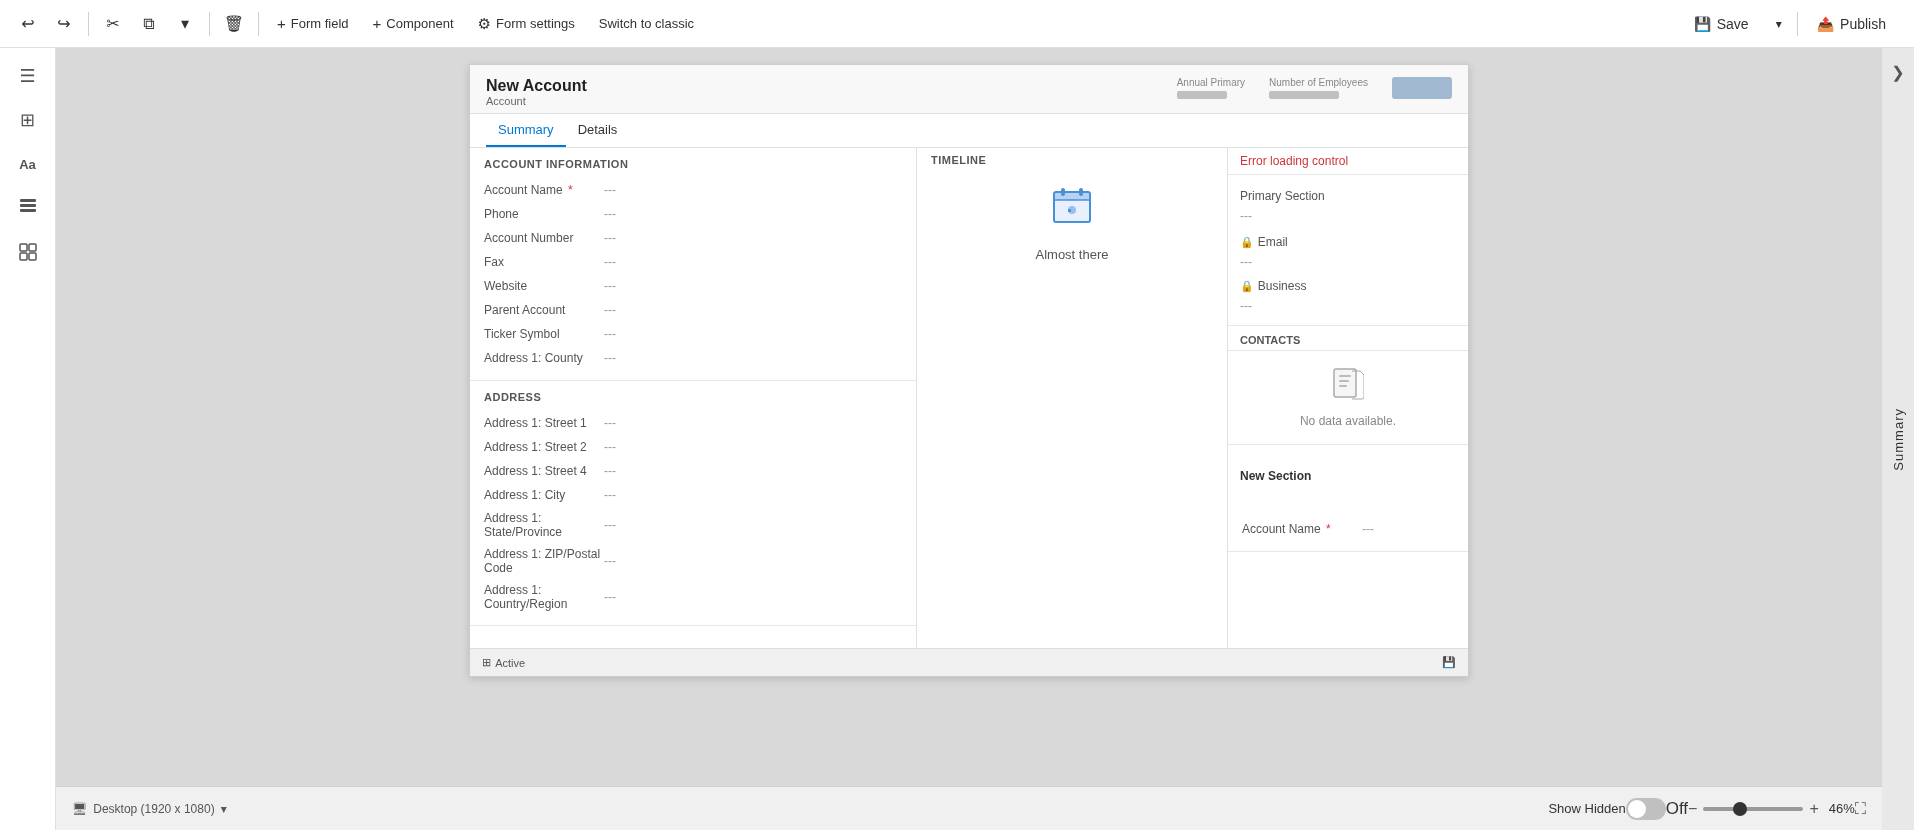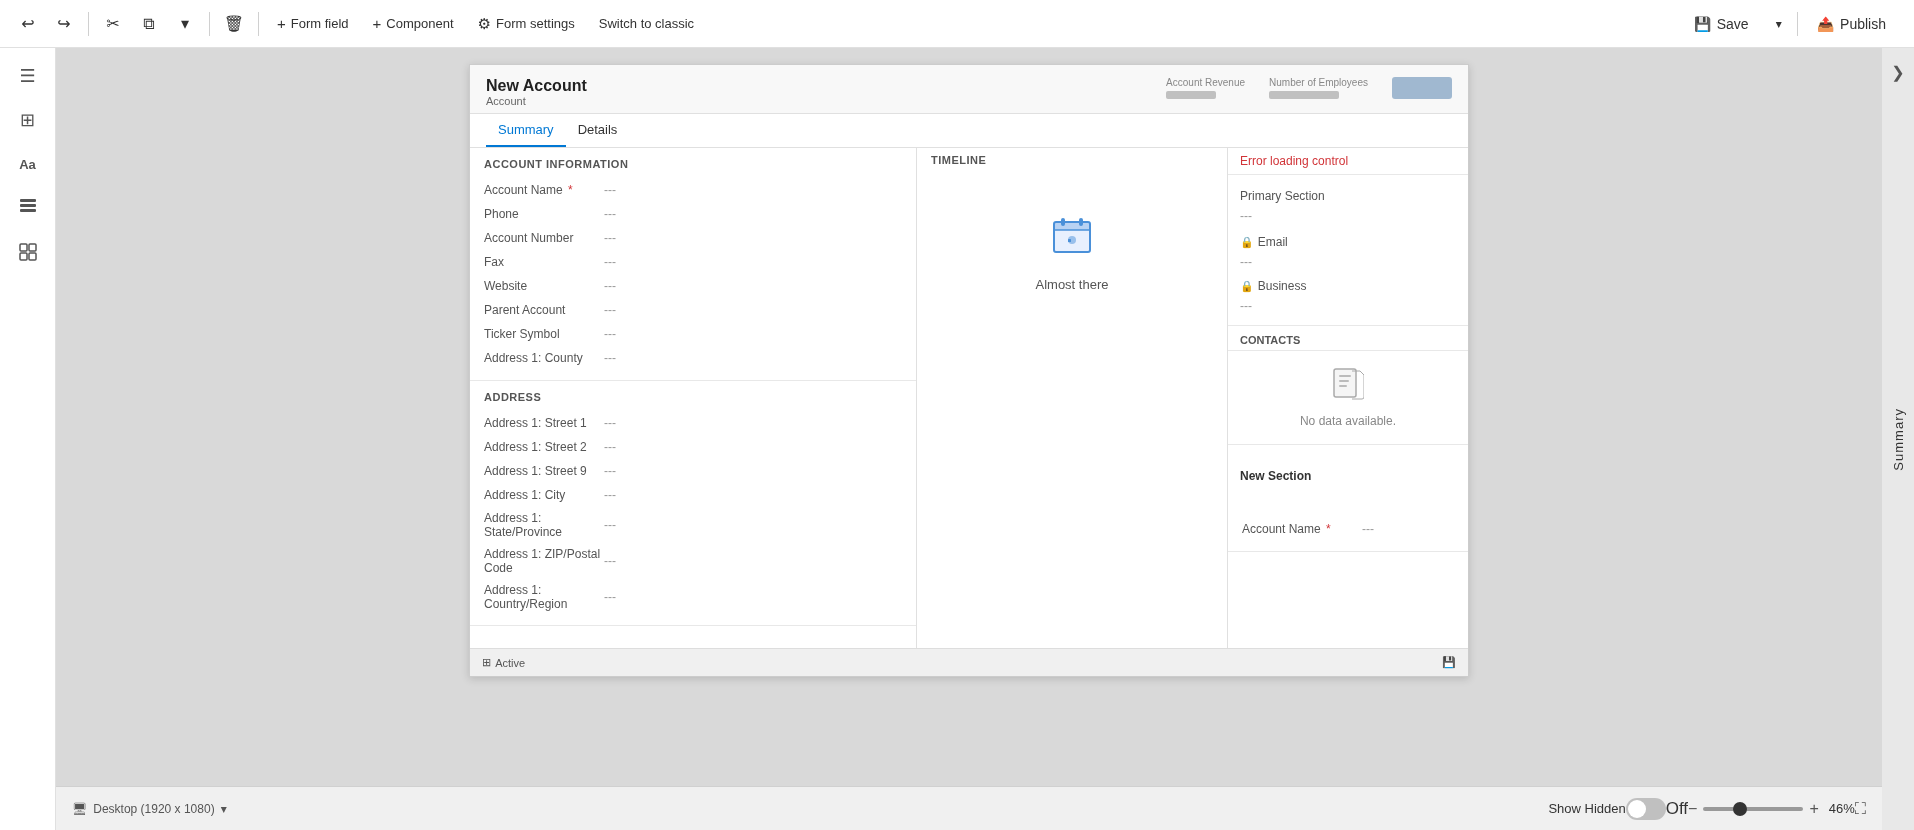--- a/index.html
+++ b/index.html
@@ -177,21 +177,21 @@
       font-size: 12px; color: #555; width: 120px; flex-shrink: 0;
     }
     .field-required { color: #d13438; margin-left: 2px; }
     .field-placeholder {
       font-size: 12px; color: #999;
     }
 
     
     .timeline-section {
       padding: 10px 14px;
-      display: flex; flex-direction: column; align-items: center; justify-content: center;
+      display: flex; flex-direction: column; align-items: center; 
       min-height: 160px;
     }
     .timeline-icon {
       font-size: 36px; color: #4a90d9; margin-bottom: 8px;
     }
     .timeline-label { font-size: 13px; color: #555; font-weight: 500; }
 
     
     .error-bar {
       padding: 6px 12px; font-size: 12px; color: #d13438;
@@ -323,21 +323,21 @@
     <div class="form-canvas">
 
       <div class="form-header">
         <div class="form-header-top">
           <div>
             <div class="form-title">New Account</div>
             <div class="form-subtitle">Account</div>
           </div>
           <div class="form-header-stats">
             <div>
-              <div class="form-stat-label">Account Revenue</div>
+              <div class="form-stat-label">Annual Primary</div>
               <span class="form-stat-placeholder"></span>
             </div>
             <div>
               <div class="form-stat-label">Number of Employees</div>
               <span class="form-stat-placeholder" style="width:70px;"></span>
             </div>
             <div>
               <span style="display:inline-block;width:60px;height:22px;background:#a0b8d0;border-radius:3px;"></span>
             </div>
           </div>
@@ -393,21 +393,21 @@
             <div class="section-title">ADDRESS</div>
             <div class="form-field-row">
               <span class="field-label">Address 1: Street 1</span>
               <span class="field-placeholder">---</span>
             </div>
             <div class="form-field-row">
               <span class="field-label">Address 1: Street 2</span>
               <span class="field-placeholder">---</span>
             </div>
             <div class="form-field-row">
-              <span class="field-label">Address 1: Street 9</span>
+              <span class="field-label">Address 1: Street 4</span>
               <span class="field-placeholder">---</span>
             </div>
             <div class="form-field-row">
               <span class="field-label">Address 1: City</span>
               <span class="field-placeholder">---</span>
             </div>
             <div class="form-field-row">
               <span class="field-label">Address 1: State/Province</span>
               <span class="field-placeholder">---</span>
             </div>

